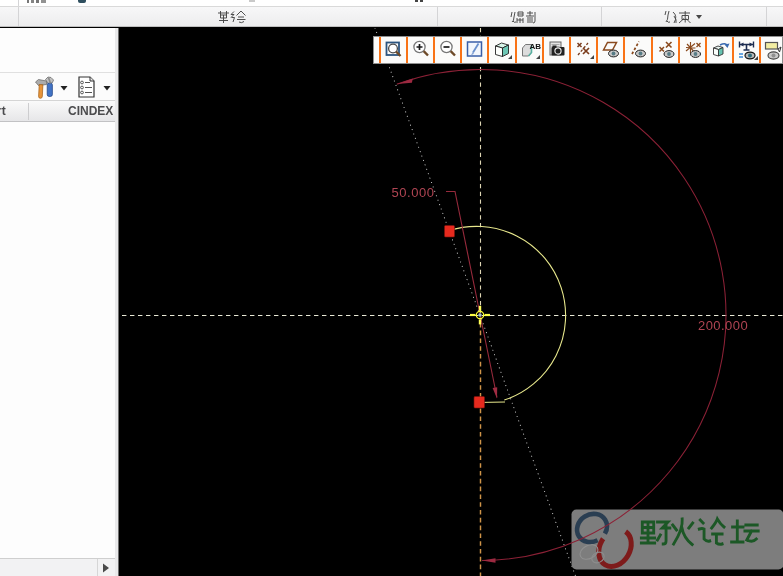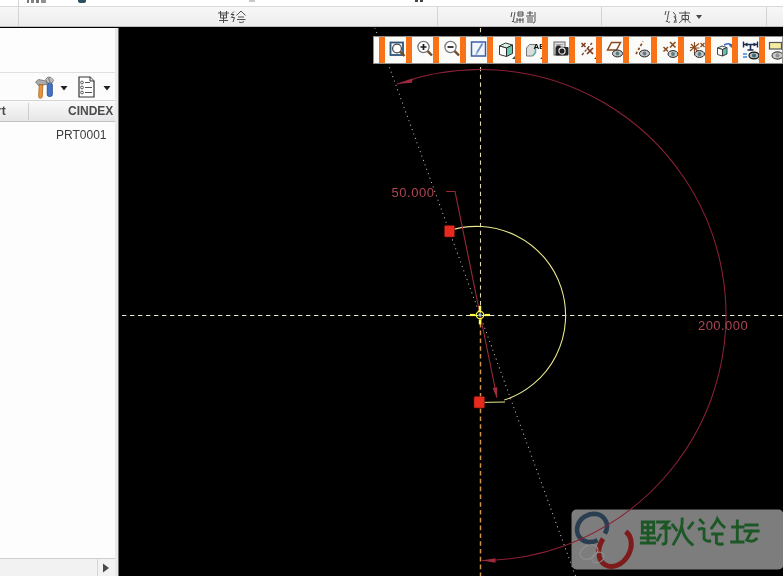--- a/index.html
+++ b/index.html
@@ -8,21 +8,21 @@
   #row1{position:absolute;left:0;top:0;width:783px;height:6px;background:#ffffff;}
   #row2{position:absolute;left:0;top:6px;width:783px;height:21px;background:linear-gradient(#f7f7f8,#ededee);border-top:1px solid #d9d9d9;border-bottom:1px solid #bfbfbf;box-sizing:border-box;}
   .vsep{position:absolute;top:0;bottom:0;width:1px;background:#d4d4d6;}
   #panel{position:absolute;left:0;top:28px;width:119px;height:548px;background:#fdfdfd;}
   #panel .tbar{position:absolute;left:0;top:44px;width:115px;height:29px;border-top:1px solid #e0e0e0;border-bottom:1px solid #d5d5d5;box-sizing:border-box;background:#fcfcfc;}
   #phdr{position:absolute;left:0;top:73px;width:115px;height:21px;background:linear-gradient(#fafafa,#e6e6e8);border-bottom:1px solid #c2c2c4;box-sizing:border-box;color:#4b4b4d;font-weight:bold;font-size:12px;}
   #prow{position:absolute;left:0;top:95px;width:115px;height:16px;color:#3c3c3e;font-size:12px;}
   #pscroll{position:absolute;left:0;top:530px;width:115px;height:18px;background:#f2f2f3;border-top:1px solid #cfcfcf;box-sizing:border-box;}
   #psash{position:absolute;left:115px;top:0;width:4px;height:548px;background:#e9e9ea;border-right:1px solid #6e6e6e;box-sizing:border-box;}
   #vtb{position:absolute;left:373px;top:36px;width:410px;height:28px;background:#fbfbfa;border:1px solid #8f8f8f;box-sizing:border-box;overflow:hidden;}
-  .btn{position:absolute;top:0;width:27px;height:26px;border-left:6px solid #f97316;}
+  .btn{position:absolute;top:0;width:27px;height:26px;border-left:2px solid #f97316;}
   .btn svg{position:absolute;left:3px;top:2px;}
 </style>
 </head>
 <body>
 <div id="page">
 
   <svg id="cv" style="position:absolute;left:119px;top:28px" width="664" height="548" viewBox="0 0 664 548">
     <rect x="0" y="0" width="664" height="548" fill="#000000"></rect>
           <text x="510" y="537" font-size="15.5" fill="#95a098" font-family="Liberation Sans,sans-serif" letter-spacing="0.2">www.proewildfire.cn</text>
 
@@ -131,23 +131,20 @@
       </svg>
       <svg style="position:absolute;left:103px;top:12px" width="8" height="6" viewBox="0 0 8 6">
           <polygon points="0.5,1 7.5,1 4,5.5" fill="#222"></polygon>
         </svg>
     </div>
     <div id="phdr">
       <span style="position:absolute;left:-3px;top:3px">rt</span>
       <span style="position:absolute;left:68px;top:3px">CINDEX</span>
       <div style="position:absolute;left:28px;top:2px;width:1px;height:17px;background:#cdcdcf"></div>
     </div>
-    <div id="prow">
-        <span style="position:absolute;left:56px;top:5px">PRT0001</span>
-      </div>
     <div id="pscroll">
       <div style="position:absolute;left:97px;top:0;width:1px;height:18px;background:#d6d6d6"></div>
       <svg style="position:absolute;right:3px;top:3px" width="12" height="12" viewBox="0 0 12 12">
           <polygon points="3,1.5 9,6 3,10.5" fill="#4a4a4a"></polygon>
         </svg>
     </div>
     <div id="psash"></div>
   </div>
 
   <div id="vtb">

